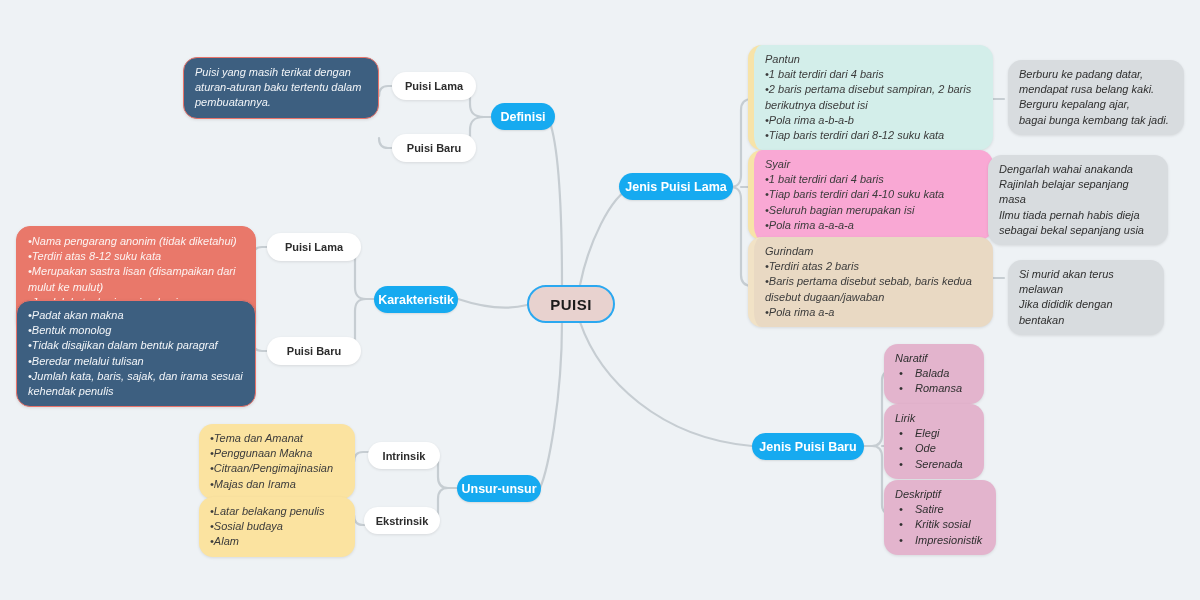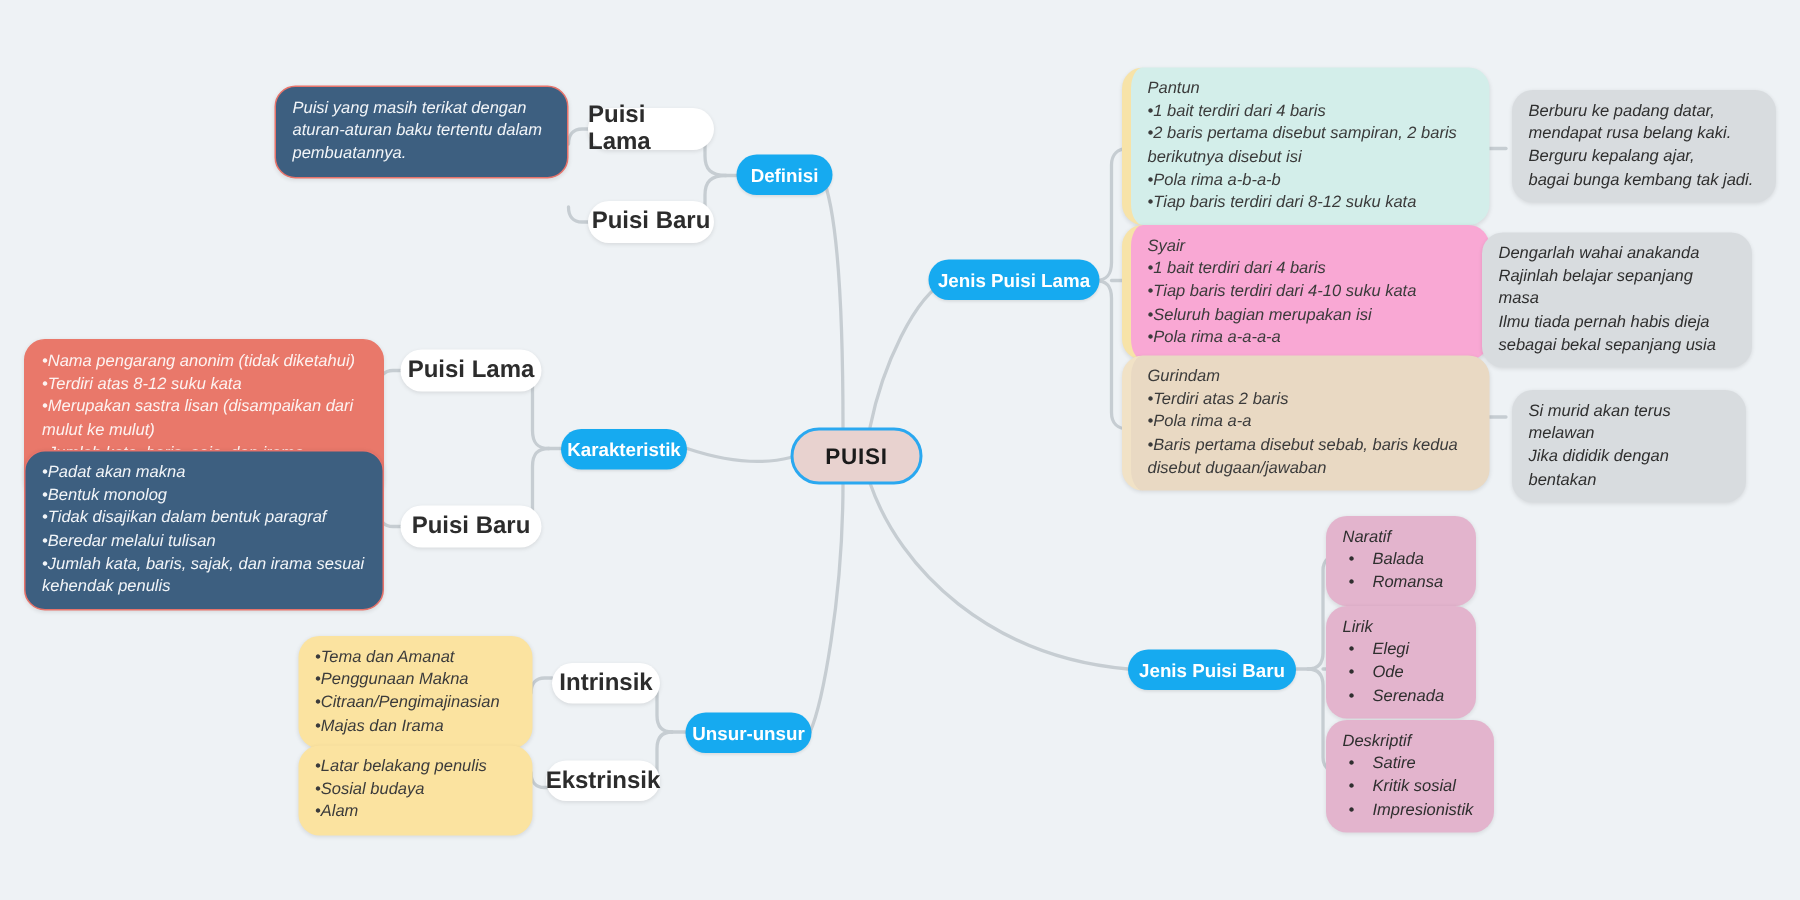--- a/index.html
+++ b/index.html
@@ -24,21 +24,21 @@
   .pill-blue{
     background:#16aaf0;border-radius:16px;color:#fff;
     display:flex;align-items:center;justify-content:center;
     font-size:12.5px;font-weight:bold;
     box-shadow:0 1px 2px rgba(0,0,0,.10);
   }
   
   .pill-white{
     background:#ffffff;border-radius:16px;color:#2c2c2c;
     display:flex;align-items:center;justify-content:center;
-    font-size:16px;font-weight:bold;
+    font-size:11px;font-weight:bold;
     box-shadow:0 1px 3px rgba(0,0,0,.10);
   }
   
   .box{
     border-radius:14px;padding:7px 10px 7px 11px;
     font-size:11px;line-height:15.2px;
     box-shadow:0 1px 3px rgba(0,0,0,.10);
     font-style:italic;
   }
   .box.navy{background:#3d5f80;color:#f2f5f8;border:1.5px solid #e8736a;}
@@ -192,22 +192,22 @@
     <div class="title">Syair</div>
     <div class="bline">•1 bait terdiri dari 4 baris</div>
     <div class="bline">•Tiap baris terdiri dari 4-10 suku kata</div>
     <div class="bline">•Seluruh bagian merupakan isi</div>
     <div class="bline">•Pola rima a-a-a-a</div>
   </div>
 
   <div class="node box tan" style="left:748px;top:237px;width:245px;">
     <div class="title">Gurindam</div>
     <div class="bline">•Terdiri atas 2 baris</div>
+    <div class="bline">•Baris pertama disebut sebab, baris kedua disebut dugaan/jawaban</div>
     <div class="bline">•Pola rima a-a</div>
-    <div class="bline">•Baris pertama disebut sebab, baris kedua disebut dugaan/jawaban</div>
   </div>
 
   <div class="node box gray" style="left:1008px;top:60px;width:176px;">
     <div class="bline">Berburu ke padang datar,</div>
     <div class="bline">mendapat rusa belang kaki.</div>
     <div class="bline">Berguru kepalang ajar,</div>
     <div class="bline">bagai bunga kembang tak jadi.</div>
   </div>
 
   <div class="node box gray" style="left:988px;top:155px;width:180px;">

